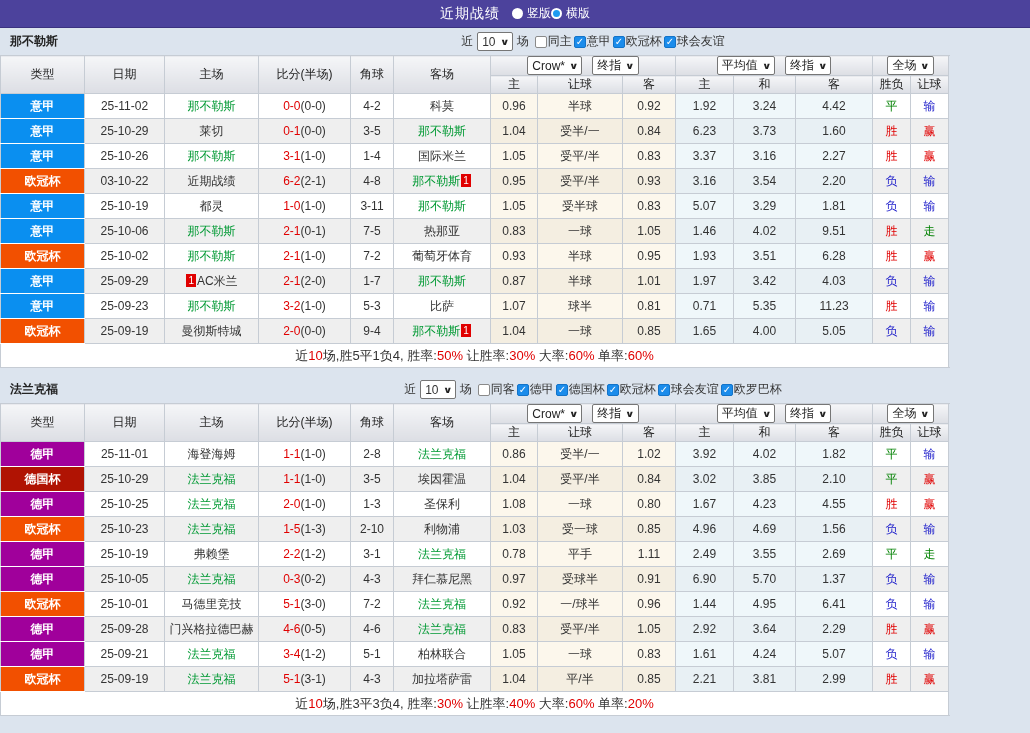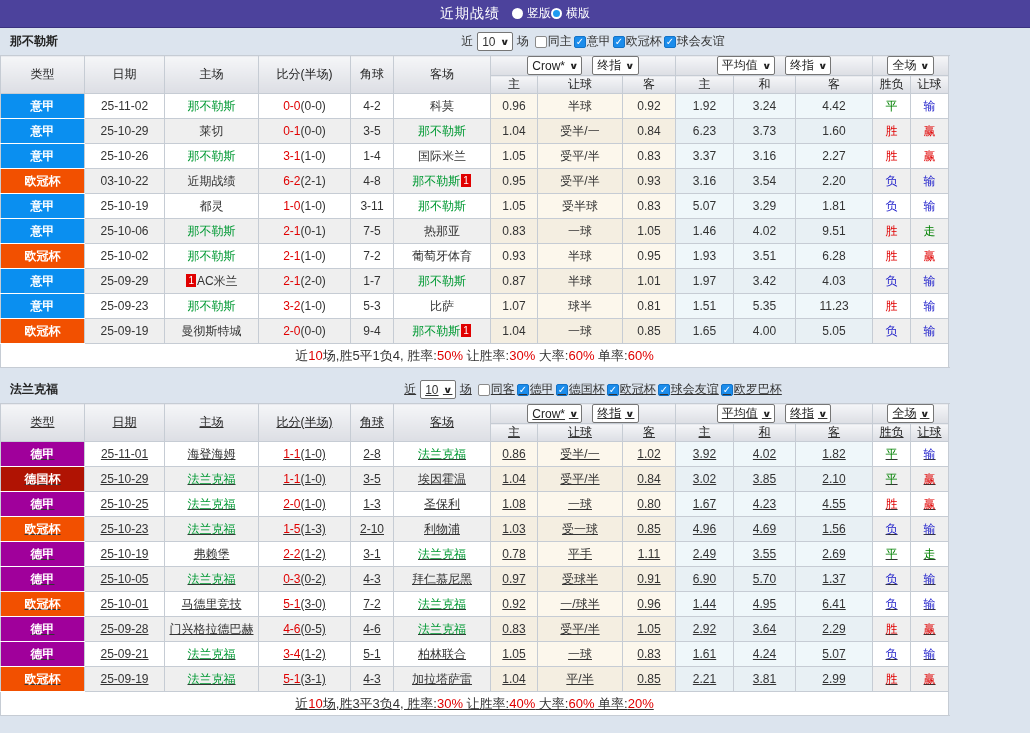--- a/index.html
+++ b/index.html
@@ -15,21 +15,21 @@
     height:28px; background:#4c429c; border-bottom:1px solid #3b3280;
     display:flex; align-items:center; justify-content:center; gap:12px; color:#fff;
   }
   .topbar .title { font-weight:normal; font-size:14px; letter-spacing:1px; }
   .radio { display:inline-flex; align-items:center; gap:4px; cursor:pointer; }
   .radio-dot { width:11px; height:11px; border-radius:50%; display:inline-block; }
   .radio-dot.sel { background:#fff; }
   .radio-dot.unsel { background:#1d9bf0; border:2px solid #fff; }
   
   .section { position:relative; }
-  .section + .section { margin-top:8px;text-decoration:underline; }
+  .section + .section { margin-top:8px; }
   .filter-row { height:27px; display:flex; align-items:center; position:relative; }
   .team-name { position:absolute; left:10px; font-weight:bold; color:#222; }
   .filter-controls { margin:0 auto; display:flex; align-items:center; gap:4px; transform:translateX(78px); }
   .flabel { color:#333; }
   .mini-select {
     background:#fff; border:1px solid #767676; border-radius:2px;
     height:19px; padding:0 4px; display:inline-flex; align-items:center; gap:5px;
     cursor:pointer; white-space:nowrap;
   }
   .mini-select .chev { font-size:9px; font-weight:bold; color:#222; transform:scaleX(1.3); }
@@ -330,21 +330,21 @@
           <tr>
             <td class="lg" style="background: rgb(10, 143, 240);">意甲</td>
             <td>25-09-23</td>
             <td class="teamcell"><span class="self-team">那不勒斯</span></td>
             <td><span class="ft">3-2</span><span class="ht">(1-0)</span></td>
             <td>5-3</td>
             <td class="teamcell"><span>比萨</span></td>
             <td class="crow">1.07</td>
             <td class="crow">球半</td>
             <td class="crow">0.81</td>
-            <td class="avg">1.51</td>
+            <td class="avg">0.71</td>
             <td class="avg">5.35</td>
             <td class="avg">11.23</td>
             <td class="res-r">胜</td>
             <td class="res-b">输</td>
             <td class="res-r">大</td>
           </tr>
           <tr>
             <td class="lg" style="background: rgb(242, 80, 0);">欧冠杯</td>
             <td>25-09-19</td>
             <td class="teamcell"><span>曼彻斯特城</span></td>

